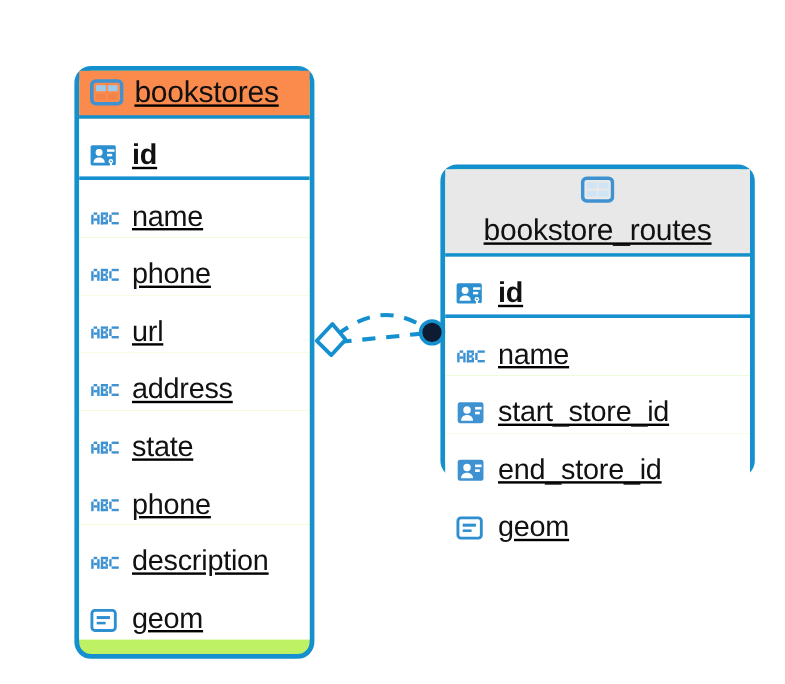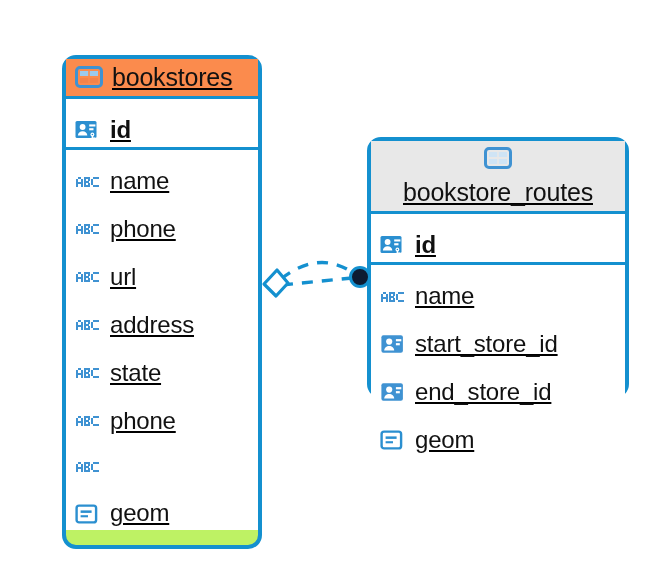--- a/index.html
+++ b/index.html
@@ -287,20 +287,21 @@
               <rect x="13" y="9" width="2" height="2"></rect>
                 <rect x="11" y="11" width="3" height="2"></rect>
               <rect x="13" y="13" width="2" height="2"></rect>
                 <rect x="9" y="15" width="6" height="2"></rect>
               <rect x="18" y="7" width="6" height="2"></rect>
                 <rect x="16" y="9" width="2" height="6"></rect>
               <rect x="18" y="15" width="6" height="2"></rect>
             </g>
           </svg>
         </span>
+        <span class="field-label">description</span>
       </div>
 
       <div class="field">
         <span class="icon sz-field">
           <svg viewBox="0 0 26 24" width="26" height="24" aria-hidden="true">
             <rect x="1.6" y="3.6" width="19.5" height="16.8" rx="2.5" ry="2.5" fill="none" stroke="#2b8fd0" stroke-width="2.4"></rect>
             <rect x="5.6" y="8.4" width="11" height="2.5" fill="#2b8fd0"></rect>
             <rect x="5.6" y="13.2" width="7.4" height="2.1" fill="#2b8fd0"></rect>
           </svg>
         </span>

